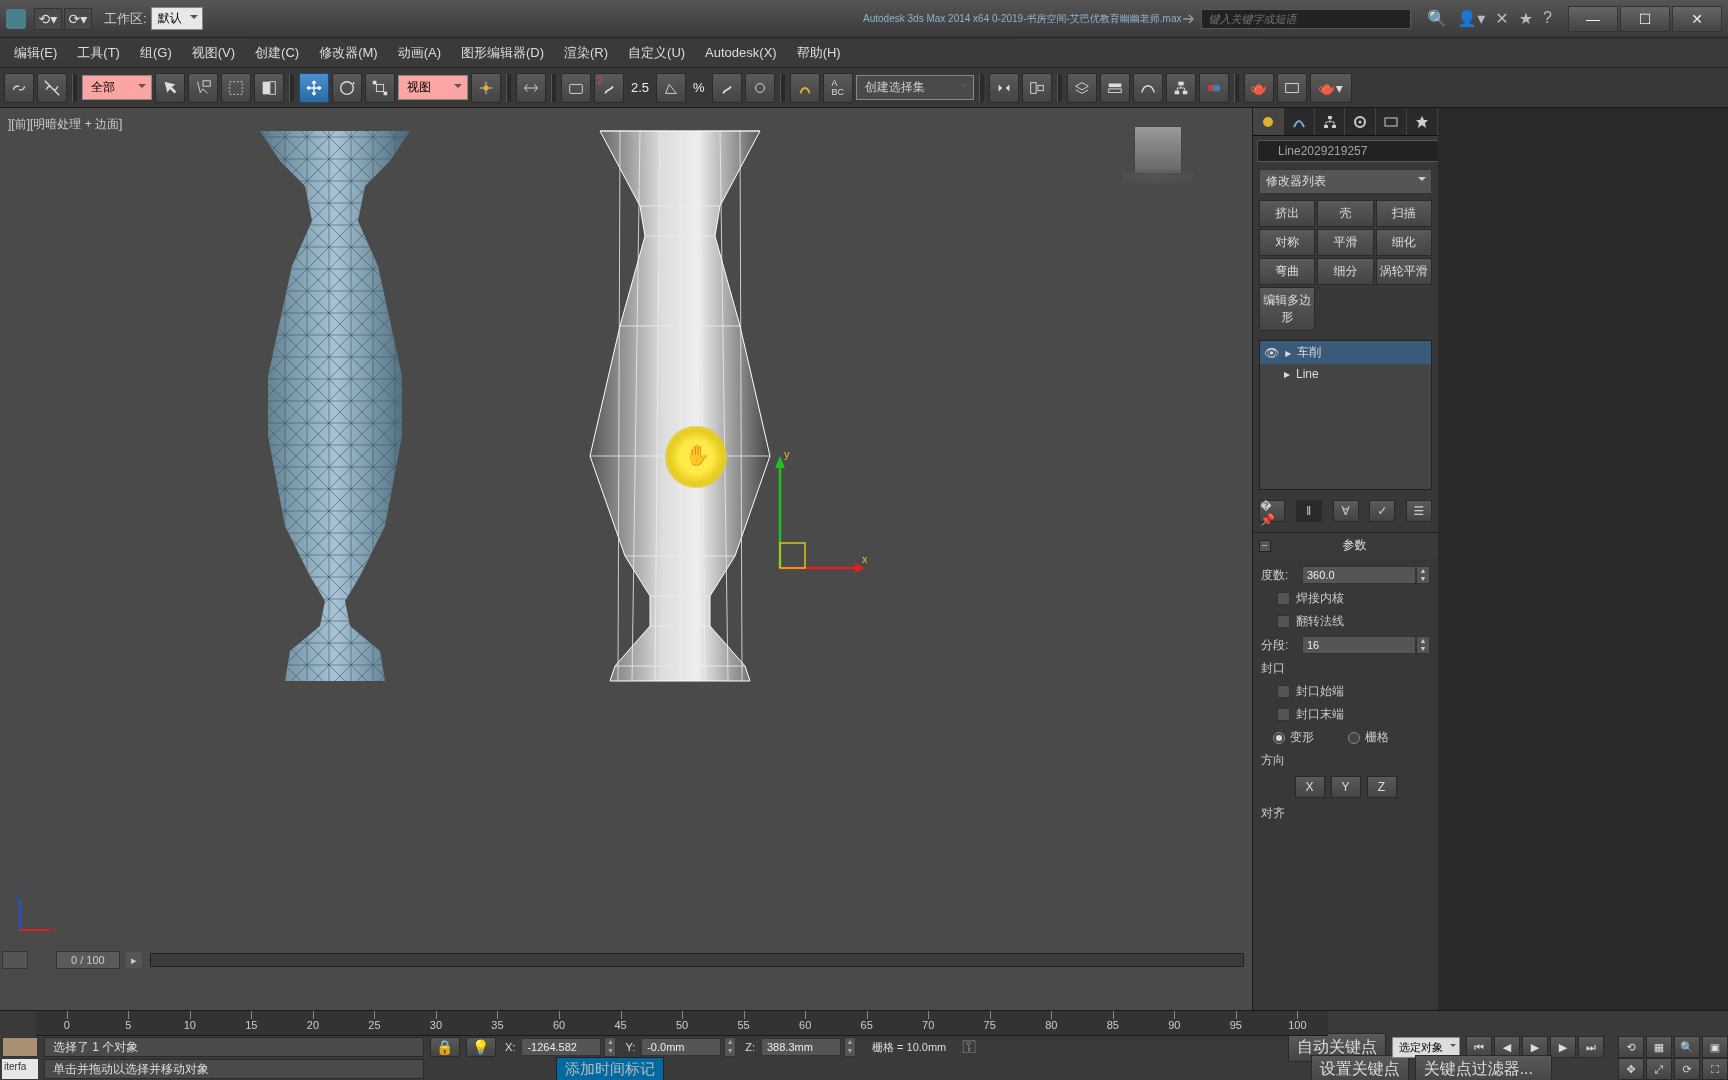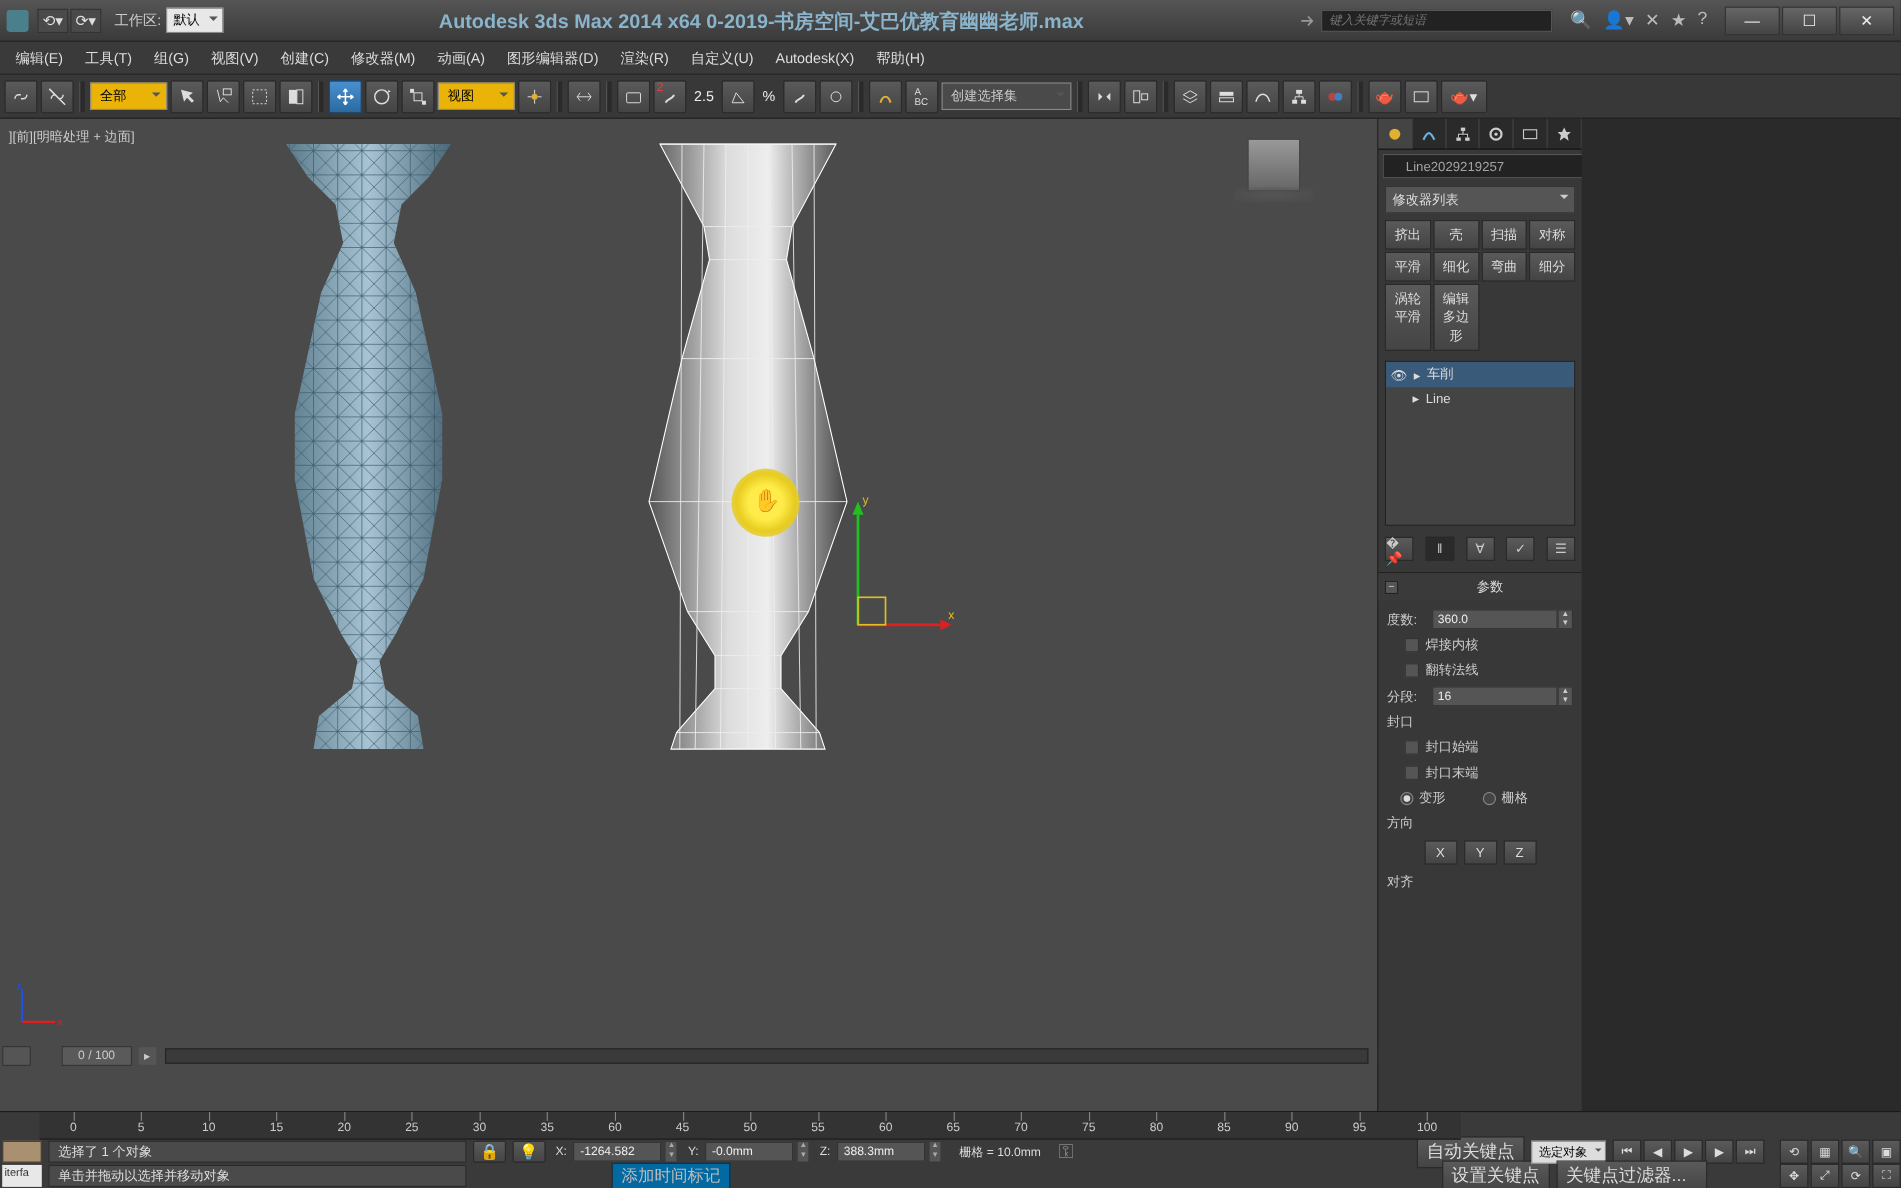--- a/index.html
+++ b/index.html
@@ -4,32 +4,32 @@
 <style>
 *{margin:0;padding:0;box-sizing:border-box;font-family:"Microsoft YaHei",Arial,sans-serif;user-select:none}
 body{background:#2a2a2a;color:#ccc;font-size:11px;overflow:hidden;width:1728px;height:1080px;position:relative}
 .titlebar{height:38px;background:linear-gradient(#555,#3a3a3a);display:flex;align-items:center;padding:0 6px;border-bottom:1px solid #222}
 .win-icon{width:20px;height:20px;background:#4a808c;border-radius:3px;margin-right:8px}
 .history-btns{display:flex;gap:2px}
 .hbtn{width:28px;height:22px;background:#4a4a4a;border:1px solid #333;display:flex;align-items:center;justify-content:center;font-size:14px;color:#ddd}
 .ws-label{margin-left:12px;color:#ccc;font-size:13px}
 .ws-dd{background:#e8e8e8;color:#000;padding:2px 20px 2px 6px;margin-left:4px;border:1px solid #888;position:relative;font-size:12px}
 .ws-dd::after{content:"";position:absolute;right:4px;top:7px;border:4px solid transparent;border-top-color:#555}
-.title-text{flex:1;text-align:center;color:#8ab4cc;font-size:18px;font-weight:bold}
+.title-text{flex:1;text-align:right;color:#8ab4cc;font-size:10px;font-weight:normal}
 .search-box{width:210px;background:#222;border:1px solid #555;padding:3px 6px;color:#f0abfc;font-style:italic;font-size:11px}
 .title-icons{display:flex;gap:10px;margin:0 16px;color:#bbb;font-size:16px}
 .win-controls{display:flex;gap:2px}
 .win-btn{width:50px;height:26px;background:linear-gradient(#666,#444);border:1px solid #333;display:flex;align-items:center;justify-content:center;color:#eee;font-size:14px}
 .menubar{height:30px;background:#3a3a3a;display:flex;align-items:center;padding:0 4px;border-bottom:1px solid #222}
 .menu-item{padding:4px 10px;color:#ddd;font-size:13px}
 .toolbar{height:40px;background:#383838;display:flex;align-items:center;padding:2px 4px;gap:3px;border-bottom:1px solid #1a1a1a}
 .tbtn{min-width:30px;height:30px;background:linear-gradient(#5a5a5a,#444);border:1px solid #2a2a2a;display:flex;align-items:center;justify-content:center;color:#ddd;font-size:14px;border-radius:2px}
 .tbtn.active{background:linear-gradient(#4a90d0,#2a6aa0);border-color:#1a4a7a}
 .tbtn svg{width:18px;height:18px}
-.sel-dd{background:#eab308;color:#000;padding:3px 24px 3px 8px;border:1px solid #888;font-size:12px;position:relative;min-width:70px}
+.sel-dd{background:#fca5a5;color:#000;padding:3px 24px 3px 8px;border:1px solid #888;font-size:12px;position:relative;min-width:70px}
 .sel-dd::after{content:"";position:absolute;right:5px;top:8px;border:4px solid transparent;border-top-color:#555}
 .tsep{width:5px;height:28px;background:#2a2a2a;border-left:1px solid #555;margin:0 2px}
 .snap-val{color:#eee;font-size:13px;padding:0 4px}
 .main-area{display:flex;height:calc(100% - 38px - 30px - 40px - 70px)}
 .viewport{flex:1;background:#4a4a4a;position:relative;overflow:hidden}
 .vp-label{position:absolute;top:8px;left:8px;color:#ccc;font-size:12px;z-index:5}
 .viewcube{position:absolute;top:18px;right:70px;z-index:5}
 .viewcube .cube{width:48px;height:48px;background:linear-gradient(#999,#666);border:1px solid #444}
 .viewcube .base{width:72px;height:14px;background:radial-gradient(ellipse,#555,transparent);margin:-4px -12px 0}
 .corner-axis{position:absolute;bottom:70px;left:12px;z-index:5}
@@ -44,21 +44,21 @@
 .time-track{flex:1;height:14px;background:#3a3a3a;margin:0 8px;border:1px solid #222}
 .right-panel{width:186px;background:#383838;border-left:1px solid #1a1a1a;display:flex;flex-direction:column;font-size:12px}
 .panel-tabs{display:flex;height:28px;background:#2a2a2a;border-bottom:1px solid #111}
 .ptab{flex:1;display:flex;align-items:center;justify-content:center;border-right:1px solid #444}
 .ptab svg{width:16px;height:16px}
 .obj-name-row{display:flex;padding:4px;gap:3px}
 .obj-name{flex:1;background:#222;border:1px solid #555;padding:3px 20px;color:#a3a3a3;font-size:12px}
 .color-sw{width:20px;height:20px;background:#a0a0a0;border:1px solid #555}
 .mod-dd{margin:3px 6px;background:#555;border:1px solid #333;padding:3px 6px;position:relative;color:#ddd}
 .mod-dd::after{content:"";position:absolute;right:5px;top:7px;border:4px solid transparent;border-top-color:#ccc}
-.btn-grid{display:grid;grid-template-columns:1fr 1fr 1fr 1fr;gap:2px;padding:3px 6px}
+.btn-grid{display:grid;grid-template-columns:1fr 1fr 1fr;gap:2px;padding:3px 6px}
 .gbtn{background:linear-gradient(#5a5a5a,#444);border:1px solid #2a2a2a;padding:4px 2px;text-align:center;color:#ddd;font-size:12px}
 .stack-box{margin:6px;border:1px solid #222;background:#444;height:150px}
 .stack-row{display:flex;align-items:center;padding:3px 4px;gap:6px;color:#ddd;font-size:12px}
 .stack-row.sel{background:#3a5a7a}
 .stack-icons{display:flex;padding:4px 6px;gap:5px;justify-content:space-between}
 .sib{width:26px;height:22px;background:linear-gradient(#5a5a5a,#444);border:1px solid #2a2a2a;display:flex;align-items:center;justify-content:center}
 .rollout{border-top:1px solid #222;margin-top:6px}
 .roll-head{display:flex;align-items:center;padding:4px 6px;background:#3a3a3a;gap:6px}
 .roll-head .minus{width:12px;height:12px;background:#555;border:1px solid #222;display:flex;align-items:center;justify-content:center;font-size:10px}
 .roll-head .title{flex:1;text-align:center;color:#ddd}

